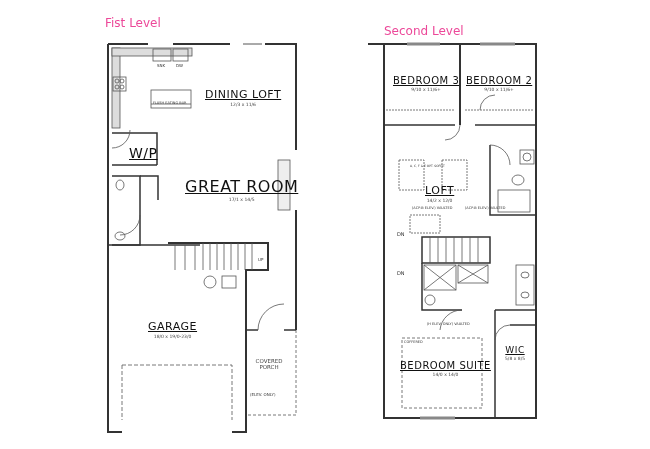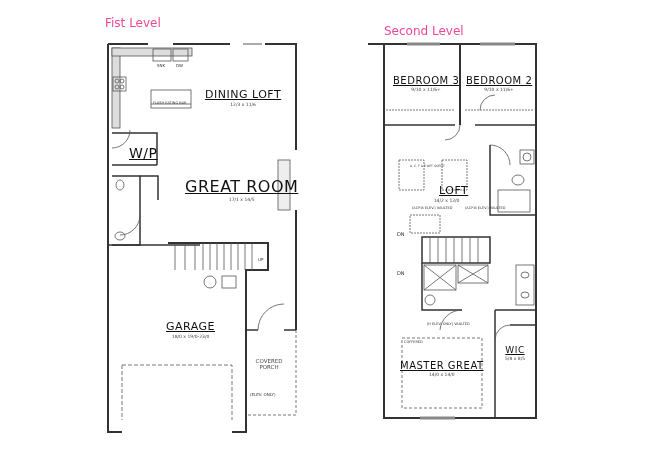--- a/index.html
+++ b/index.html
@@ -155,21 +155,21 @@
   <span class="name" style="font-size:11px;">DINING LOFT</span>
   <span class="dim">12/3 x 11/6</span>
 </div>
 <div class="lbl" style="left:185px;top:177px;">
   <span class="name" style="font-size:16px;">GREAT ROOM</span>
   <span class="dim">17/1 x 14/5</span>
 </div>
 <div class="lbl" style="left:129px;top:145px;">
   <span class="name" style="font-size:14px;text-align:center;">W/P</span>
 </div>
-<div class="lbl" style="left:166px;top:320px;">
+<div class="lbl" style="left:148px;top:320px;">
   <span class="name" style="font-size:11px;">GARAGE</span>
   <span class="dim">18/0 x 19/0-23/0</span>
 </div>
 <div class="lbl" style="left:254px;top:357px;width:30px;white-space:normal;">
   <span class="dim" style="font-size:5.5px;">COVERED PORCH</span>
 </div>
 <div class="small" style="left:157px;top:63px;">SNK</div>
 <div class="small" style="left:176px;top:63px;">DW</div>
 <div class="small" style="left:153px;top:101px;font-size:3.5px;">FLUSH EATING BAR</div>
 <div class="small" style="left:258px;top:257px;">UP</div>
@@ -177,25 +177,25 @@
 
 <div class="lbl" style="left:393px;top:75px;">
   <span class="name" style="font-size:10px;">BEDROOM 3</span>
   <span class="dim">9/10 x 11/6+</span>
 </div>
 <div class="lbl" style="left:466px;top:75px;">
   <span class="name" style="font-size:10px;">BEDROOM 2</span>
   <span class="dim">9/10 x 11/6+</span>
 </div>
 <div class="lbl" style="left:425px;top:184px;">
-  <span class="name" style="font-size:11px;margin-left:14px;">LOFT</span>
+  <span class="name" style="font-size:11px;">LOFT</span>
   <span class="dim">14/2 x 12/0</span>
 </div>
 <div class="lbl" style="left:400px;top:360px;">
-  <span class="name" style="font-size:10px;">MASTER GREAT</span>
+  <span class="name" style="font-size:10px;">BEDROOM SUITE</span>
   <span class="dim">14/0 x 14/0</span>
 </div>
 <div class="lbl" style="left:505px;top:345px;">
   <span class="name" style="font-size:9px;">WIC</span>
   <span class="dim">5/8 x 8/5</span>
 </div>
 <div class="small" style="left:397px;top:231px;font-size:5px;">DN</div>
 <div class="small" style="left:397px;top:270px;font-size:5px;">DN</div>
 <div class="small" style="left:412px;top:206px;font-size:3.5px;">(ACP-B ELEV.) VAULTED</div>
 <div class="small" style="left:465px;top:206px;font-size:3.5px;">(ACP-B ELEV.) VAULTED</div>

